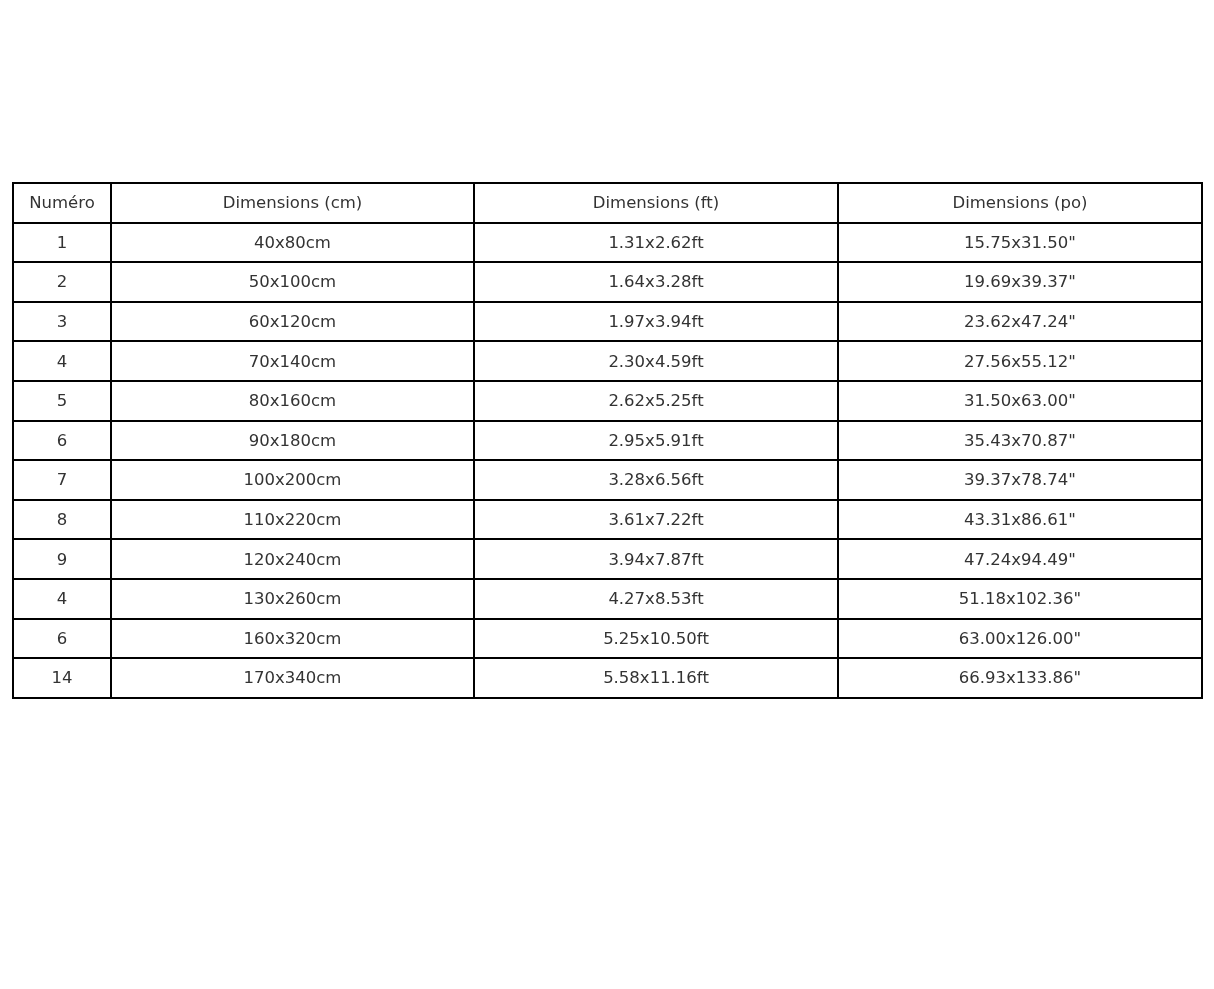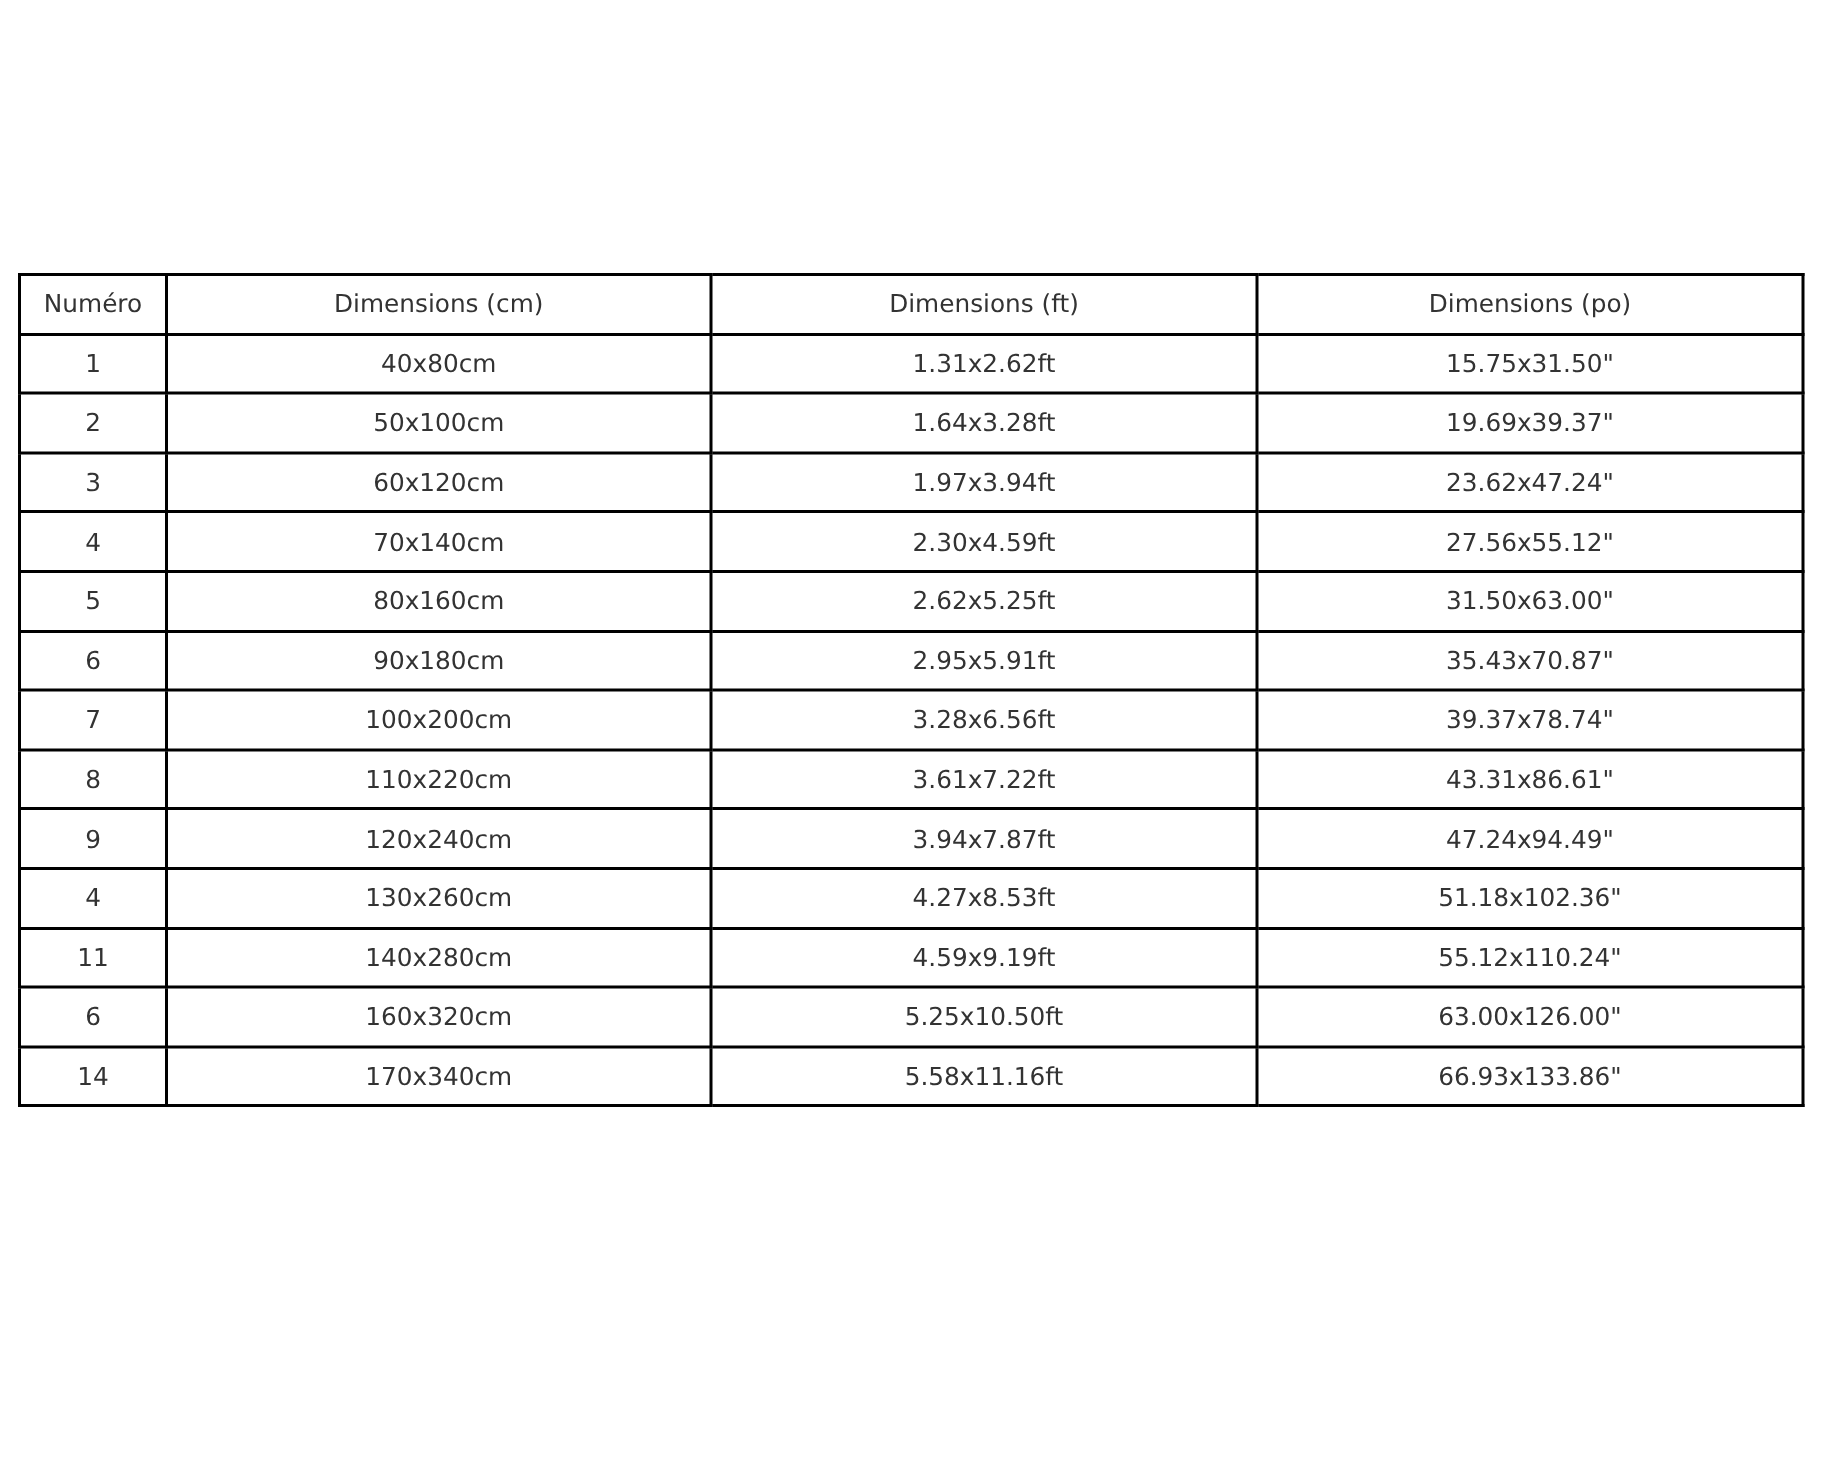--- a/index.html
+++ b/index.html
@@ -123,26 +123,20 @@
     <td>47.24x94.49"</td>
   </tr>
 
   <tr>
     <td>4</td>
     <td>130x260cm</td>
     <td>4.27x8.53ft</td>
     <td>51.18x102.36"</td>
   </tr>
 
-  <tr>
-    <td>11</td>
-    <td>140x280cm</td>
-    <td>4.59x9.19ft</td>
-    <td>55.12x110.24"</td>
-  </tr>
 
 
   <tr>
     <td>6</td>
     <td>160x320cm</td>
     <td>5.25x10.50ft</td>
     <td>63.00x126.00"</td>
   </tr>
 
   <tr>

